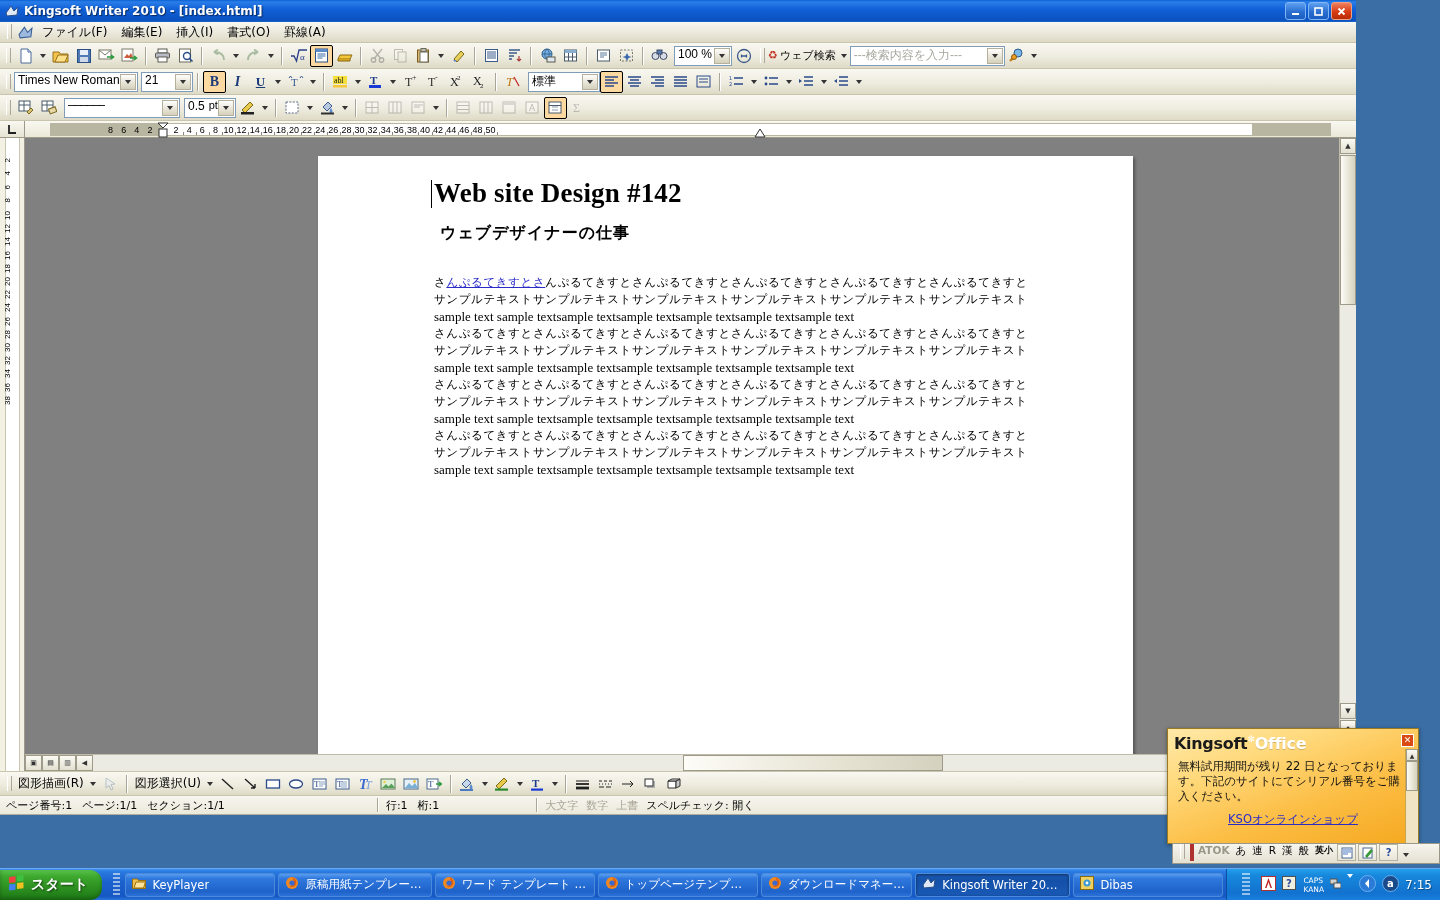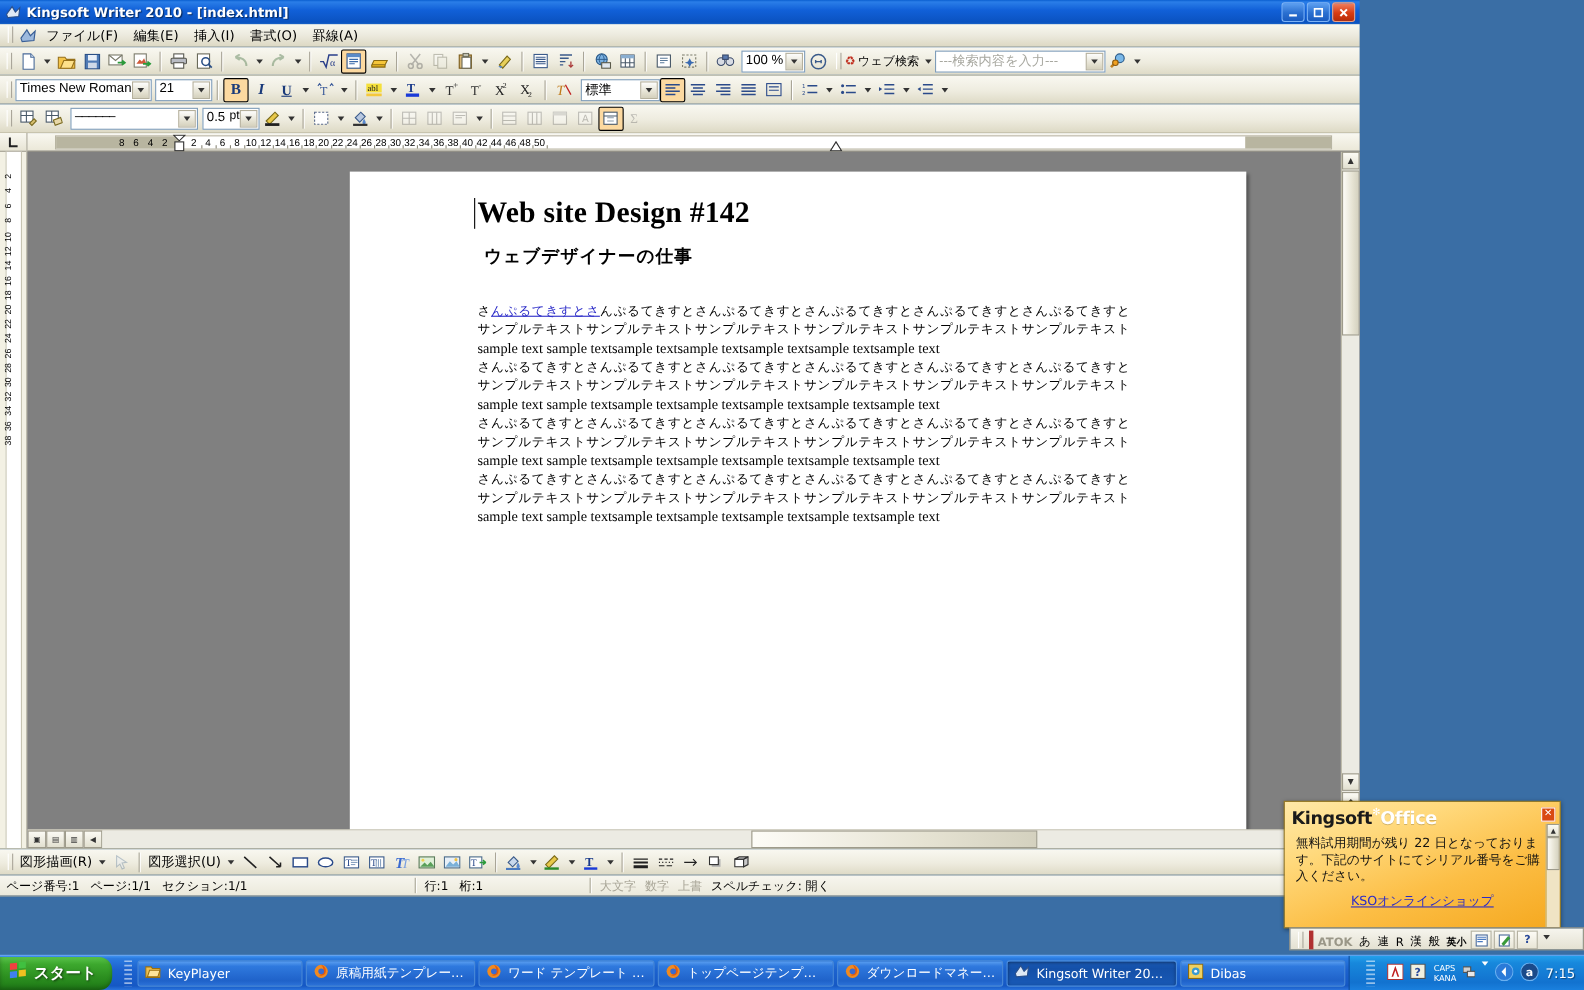--- a/index.html
+++ b/index.html
@@ -4,21 +4,21 @@
 <style>
   * { box-sizing: border-box; }
   html, body {
     margin: 0; padding: 0;
     width: 1440px; height: 900px;
     overflow: hidden;
     font-family: "DejaVu Sans", "Liberation Sans", sans-serif;
     font-size: 12px;
     background: #3a6ea5;
   }
-  .app { position: relative; width: 1236px; height: 900px; }
+  .app { position: relative; width: 1356px; height: 900px; }
 
   
   .titlebar {
     height: 22px;
     background: linear-gradient(180deg,#0a5fd0 0%,#2a7ee8 8%,#1160d8 42%,#0a52c0 92%,#1a64c8 100%);
     display: flex; align-items: center;
     padding: 0 2px 0 4px;
     color: #fff;
   }
   .titlebar .tb-icon {
@@ -262,21 +262,21 @@
   .pp-scroll {
     position:absolute; right:0; top:20px; width:13px; bottom:0;
     background:#f0e4c4; border-left:1px solid #c9a64a;
   }
 
   
   .imebar {
     position:absolute; left:1172px; top:843px; width:268px; height:21px;
     background: linear-gradient(180deg,#f6f5ee,#e4e1d2);
     border:1px solid #9a9788;
-    display:flex; align-items:flex-end; gap:2px; padding-left:2px;
+    display:flex; align-items:flex-start; gap:2px; padding-left:2px;
   }
   .ime-txt { font-size:10.5px; padding:0 2px; font-family:"DejaVu Sans",sans-serif; }
   .ime-box {
     width:19px;height:17px; border:1px solid #b5b2a2;
     background: linear-gradient(180deg,#fcfbf5,#e8e5d6);
     display:flex;align-items:center;justify-content:center; font-size:9px;
   }
 
   
   .taskbar {

